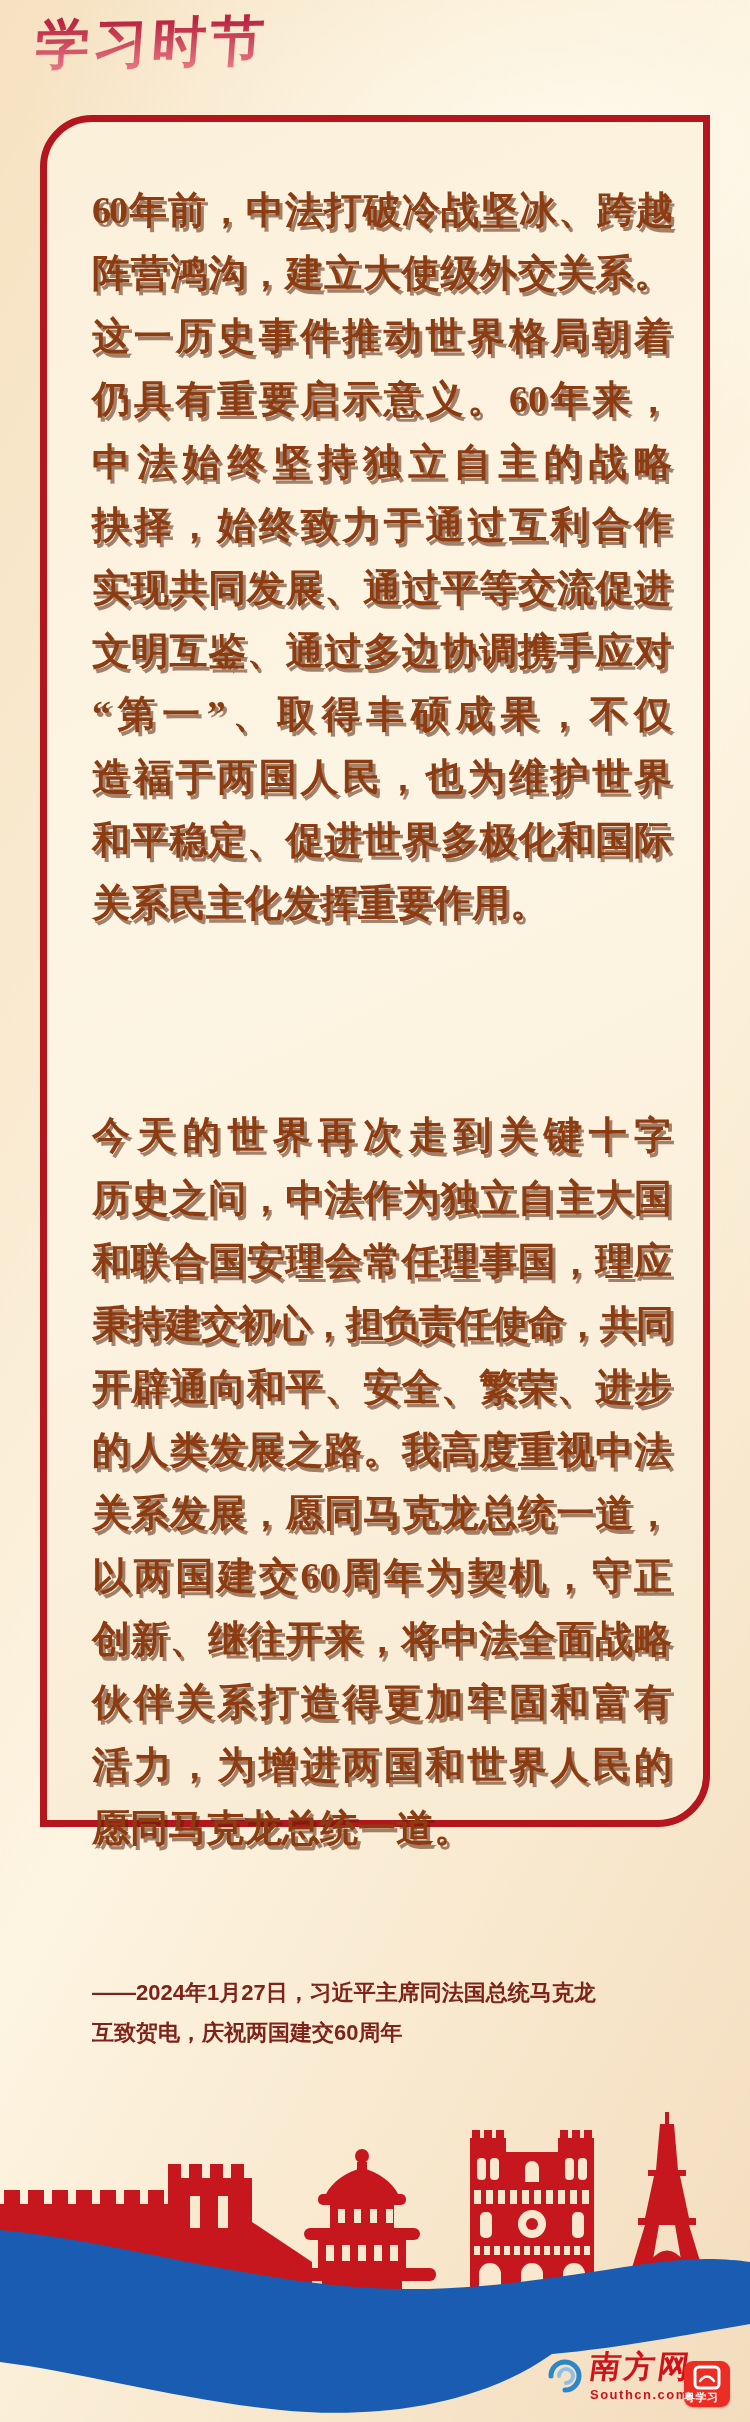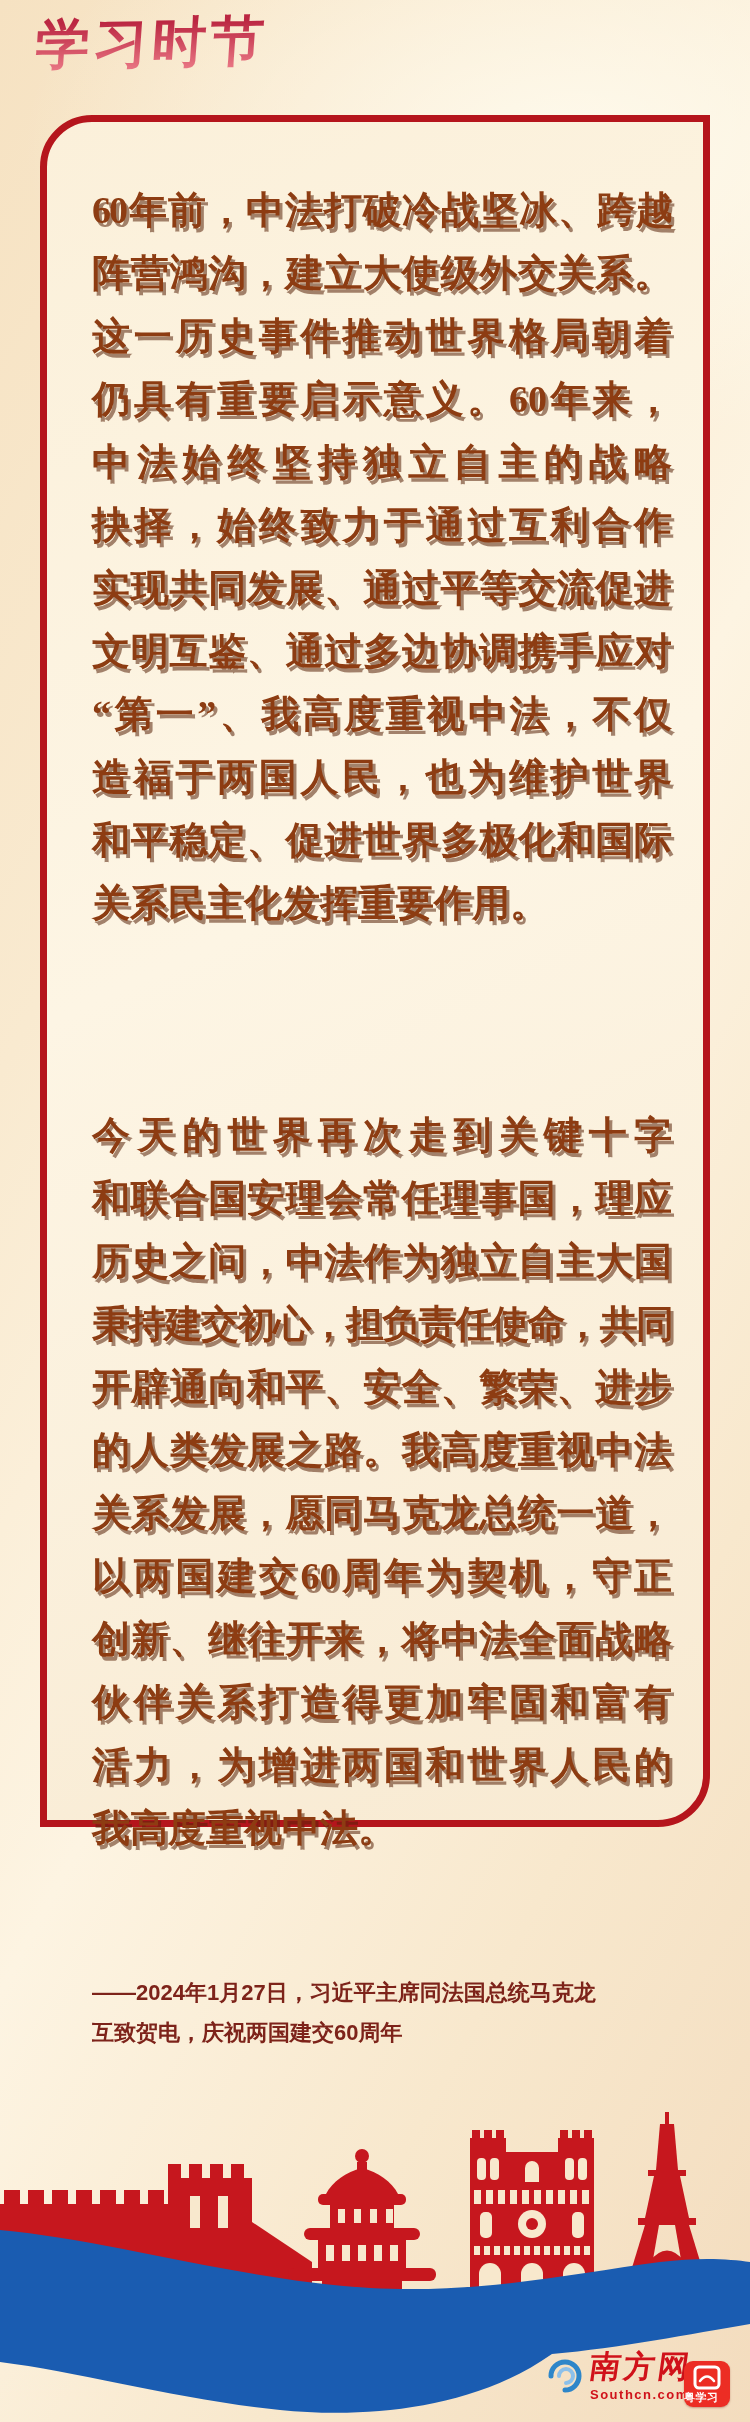--- a/index.html
+++ b/index.html
@@ -81,38 +81,38 @@
   <div class="card">
     <div class="quote-para p1">
         <div class="qline tight">60年前，中法打破冷战坚冰、跨越</div>
         <div class="qline">阵营鸿沟，建立大使级外交关系。</div>
         <div class="qline">这一历史事件推动世界格局朝着</div>
         <div class="qline">仍具有重要启示意义。60年来，</div>
         <div class="qline">中法始终坚持独立自主的战略</div>
         <div class="qline">抉择，始终致力于通过互利合作</div>
         <div class="qline">实现共同发展、通过平等交流促进</div>
         <div class="qline">文明互鉴、通过多边协调携手应对</div>
-        <div class="qline">“第一”、我高度重视中法，不仅</div>
+        <div class="qline">“第一”、取得丰硕成果，不仅</div>
         <div class="qline">造福于两国人民，也为维护世界</div>
         <div class="qline">和平稳定、促进世界多极化和国际</div>
         <div class="qline">关系民主化发挥重要作用。</div>
       </div>
     <div class="quote-para p2">
         <div class="qline">今天的世界再次走到关键十字</div>
+        <div class="qline">历史之问，中法作为独立自主大国</div>
         <div class="qline">和联合国安理会常任理事国，理应</div>
-        <div class="qline">历史之问，中法作为独立自主大国</div>
         <div class="qline tight">秉持建交初心，担负责任使命，共同</div>
         <div class="qline">开辟通向和平、安全、繁荣、进步</div>
         <div class="qline">的人类发展之路。我高度重视中法</div>
         <div class="qline">关系发展，愿同马克龙总统一道，</div>
         <div class="qline">以两国建交60周年为契机，守正</div>
         <div class="qline">创新、继往开来，将中法全面战略</div>
         <div class="qline">伙伴关系打造得更加牢固和富有</div>
         <div class="qline">活力，为增进两国和世界人民的</div>
-        <div class="qline">我高度重视中法。</div>
+        <div class="qline">愿同马克龙总统一道。</div>
       </div>
     <div class="attribution">
       <div>——2024年1月27日，习近平主席同法国总统马克龙</div>
       <div>互致贺电，庆祝两国建交60周年</div>
     </div>
   </div>
 
   <svg class="scene" viewBox="0 0 750 310" width="750" height="310">
 
     <g fill="var(--landmark-red,#c6171e)">

